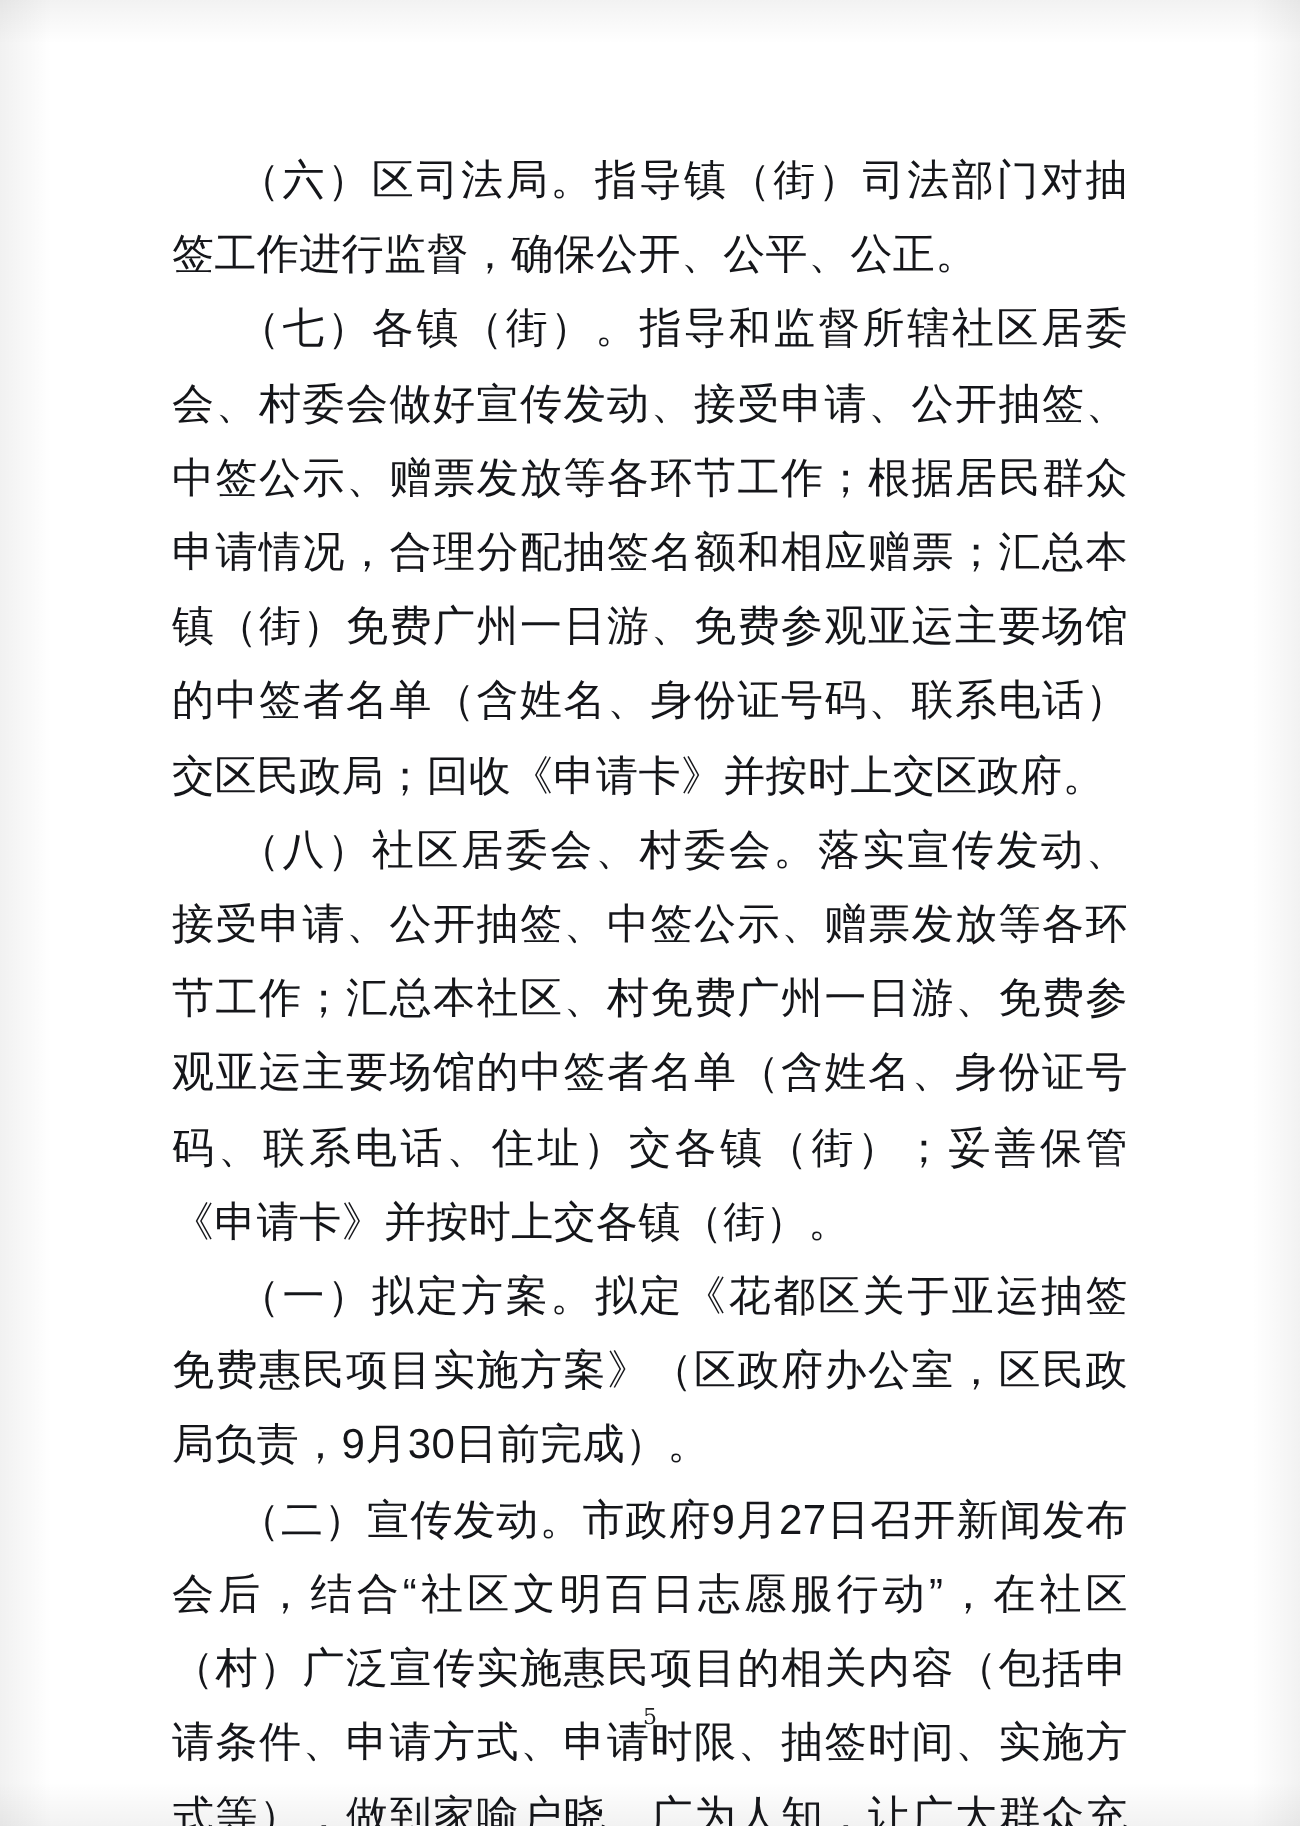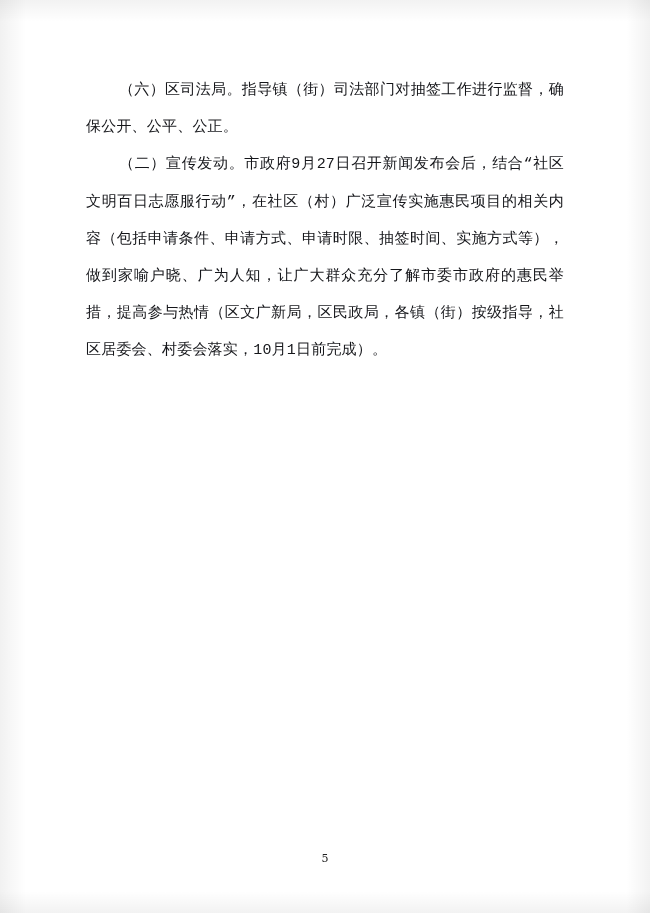--- a/index.html
+++ b/index.html
@@ -33,27 +33,27 @@
       linear-gradient(to top, rgba(0,0,0,0.05) 0px, rgba(0,0,0,0.0) 22px);
   }
   .body-area {
     position: absolute;
     left: 86px;
     top: 72px;
     width: 478px;
   }
   p.para {
     margin: 0 0 0 0;
-    font-size: 15px;
+    font-size: 21px;
     line-height: 37.2px;
     color: #15161a;
     text-align: justify;
     text-justify: inter-character;
     letter-spacing: 0.2px;
-    font-family: Liberation Mono, monospace;
+    font-family: Liberation Sans, sans-serif;
     text-indent: 0;
   }
   p.indent {
     text-indent: 33px;
   }
   p.heading {
     font-weight: bold;
     text-indent: 33px;
     letter-spacing: 1.2px;
   }
@@ -67,17 +67,20 @@
     color: #222;
     font-family: "DejaVu Serif", serif;
   }
 </style>
 </head>
 <body>
 
 <div class="page">
   <div class="body-area">
     <p class="para indent">（六）区司法局。指导镇（街）司法部门对抽签工作进行监督，确保公开、公平、公正。</p>
+    <p class="para indent">（七）各镇（街）。指导和监督所辖社区居委会、村委会做好宣传发动、接受申请、公开抽签、中签公示、赠票发放等各环节工作；根据居民群众申请情况，合理分配抽签名额和相应赠票；汇总本镇（街）免费广州一日游、免费参观亚运主要场馆的中签者名单（含姓名、身份证号码、联系电话）交区民政局；回收《申请卡》并按时上交区政府。</p>
+    <p class="para indent">（八）社区居委会、村委会。落实宣传发动、接受申请、公开抽签、中签公示、赠票发放等各环节工作；汇总本社区、村免费广州一日游、免费参观亚运主要场馆的中签者名单（含姓名、身份证号码、联系电话、住址）交各镇（街）；妥善保管《申请卡》并按时上交各镇（街）。</p>
+    <p class="para indent">（一）拟定方案。拟定《花都区关于亚运抽签免费惠民项目实施方案》（区政府办公室，区民政局负责，9月30日前完成）。</p>
     <p class="para indent">（二）宣传发动。市政府9月27日召开新闻发布会后，结合“社区文明百日志愿服行动”，在社区（村）广泛宣传实施惠民项目的相关内容（包括申请条件、申请方式、申请时限、抽签时间、实施方式等），做到家喻户晓、广为人知，让广大群众充分了解市委市政府的惠民举措，提高参与热情（区文广新局，区民政局，各镇（街）按级指导，社区居委会、村委会落实，10月1日前完成）。</p>
 
   </div>
   <div class="footer">5</div>
 </div>
 
 </body></html>

